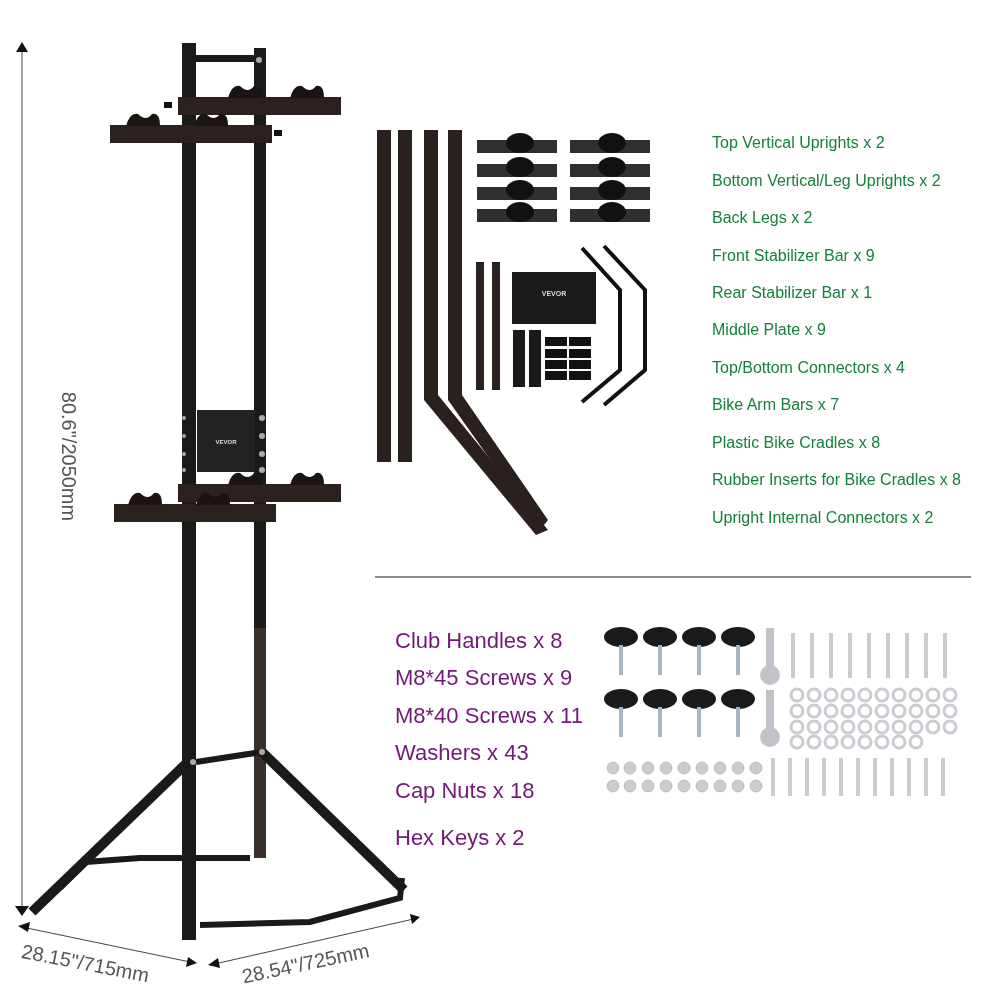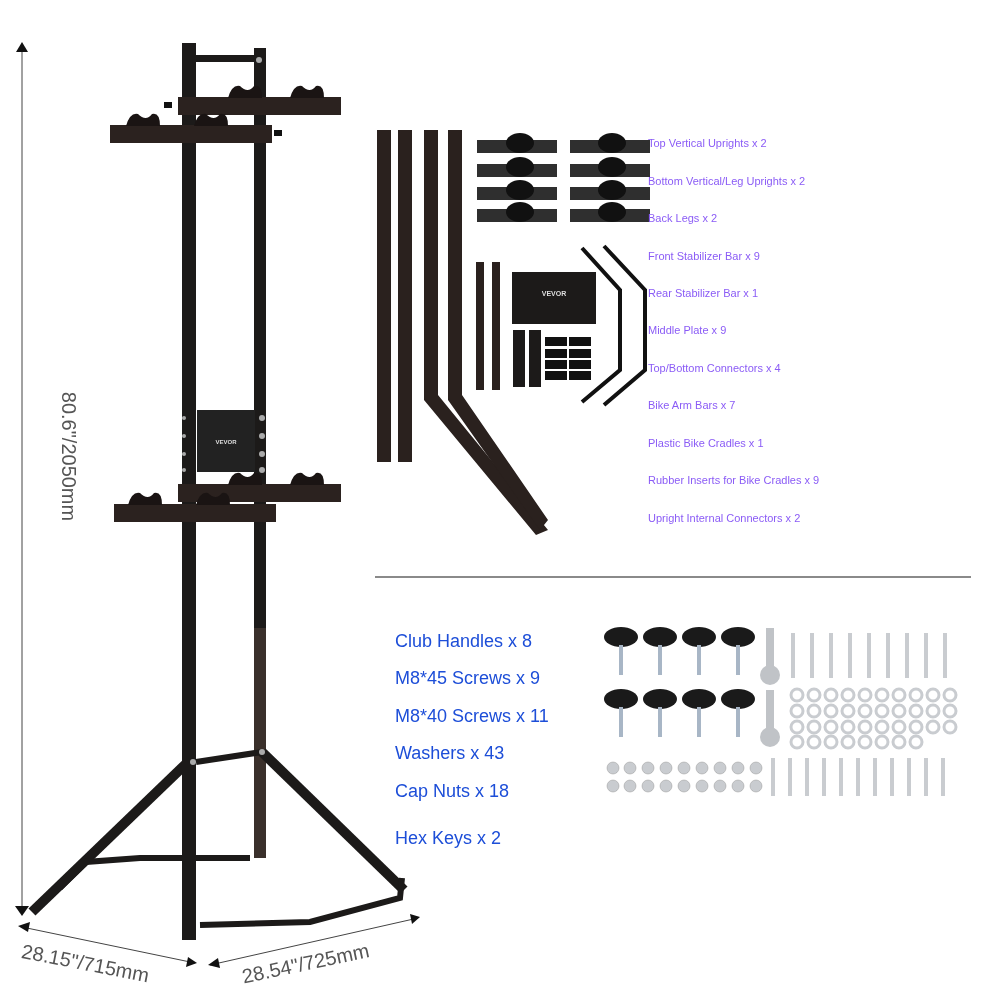--- a/index.html
+++ b/index.html
@@ -1,18 +1,18 @@
 <!DOCTYPE html>
 <html><head>
 <meta charset="utf-8">
 <style>
   html, body { margin:0; padding:0; background:#ffffff; }
   body { width:1000px; height:1000px; position:relative; overflow:hidden; font-family:"Liberation Sans", sans-serif; color:#5a5a5a; }
-  .part-label { position:absolute; left:648px; font-size:11px; color:#8b5cf6; white-space:nowrap; line-height:20px; }
-  .hw-label { position:absolute; left:395px; font-size:18px; color:#1d4ed8; white-space:nowrap; line-height:20px; }
+  .part-label { position:absolute; left:712px; font-size:16px; color:#15803d; white-space:nowrap; line-height:20px; }
+  .hw-label { position:absolute; left:395px; font-size:22px; color:#701a75; white-space:nowrap; line-height:20px; }
   .divider { position:absolute; left:375px; top:576px; width:596px; height:2px; background:#8a8a8a; }
   .dim-text { position:absolute; font-size:20px; color:#555; white-space:nowrap; }
   svg { position:absolute; left:0; top:0; }
 </style>
 </head>
 <body>
 
 <svg width="1000" height="1000" viewBox="0 0 1000 1000">
 
   <g>
@@ -248,22 +248,22 @@
 
 <div>
   <div class="part-label" style="top:133px">Top Vertical Uprights x 2</div>
   <div class="part-label" style="top:171px">Bottom Vertical/Leg Uprights x 2</div>
   <div class="part-label" style="top:208px">Back Legs x 2</div>
   <div class="part-label" style="top:246px">Front Stabilizer Bar x 9</div>
   <div class="part-label" style="top:283px">Rear Stabilizer Bar x 1</div>
   <div class="part-label" style="top:320px">Middle Plate x 9</div>
   <div class="part-label" style="top:358px">Top/Bottom Connectors x 4</div>
   <div class="part-label" style="top:395px">Bike Arm Bars x 7</div>
-  <div class="part-label" style="top:433px">Plastic Bike Cradles x 1</div>
-  <div class="part-label" style="top:470px">Rubber Inserts for Bike Cradles x 9</div>
+  <div class="part-label" style="top:433px">Plastic Bike Cradles x 8</div>
+  <div class="part-label" style="top:470px">Rubber Inserts for Bike Cradles x 8</div>
   <div class="part-label" style="top:508px">Upright Internal Connectors x 2</div>
 </div>
 
 <div class="divider"></div>
 
 <div>
   <div class="hw-label" style="top:631px">Club Handles x 8</div>
   <div class="hw-label" style="top:668px">M8*45 Screws x 9</div>
   <div class="hw-label" style="top:706px">M8*40 Screws x 11</div>
   <div class="hw-label" style="top:743px">Washers x 43</div>

